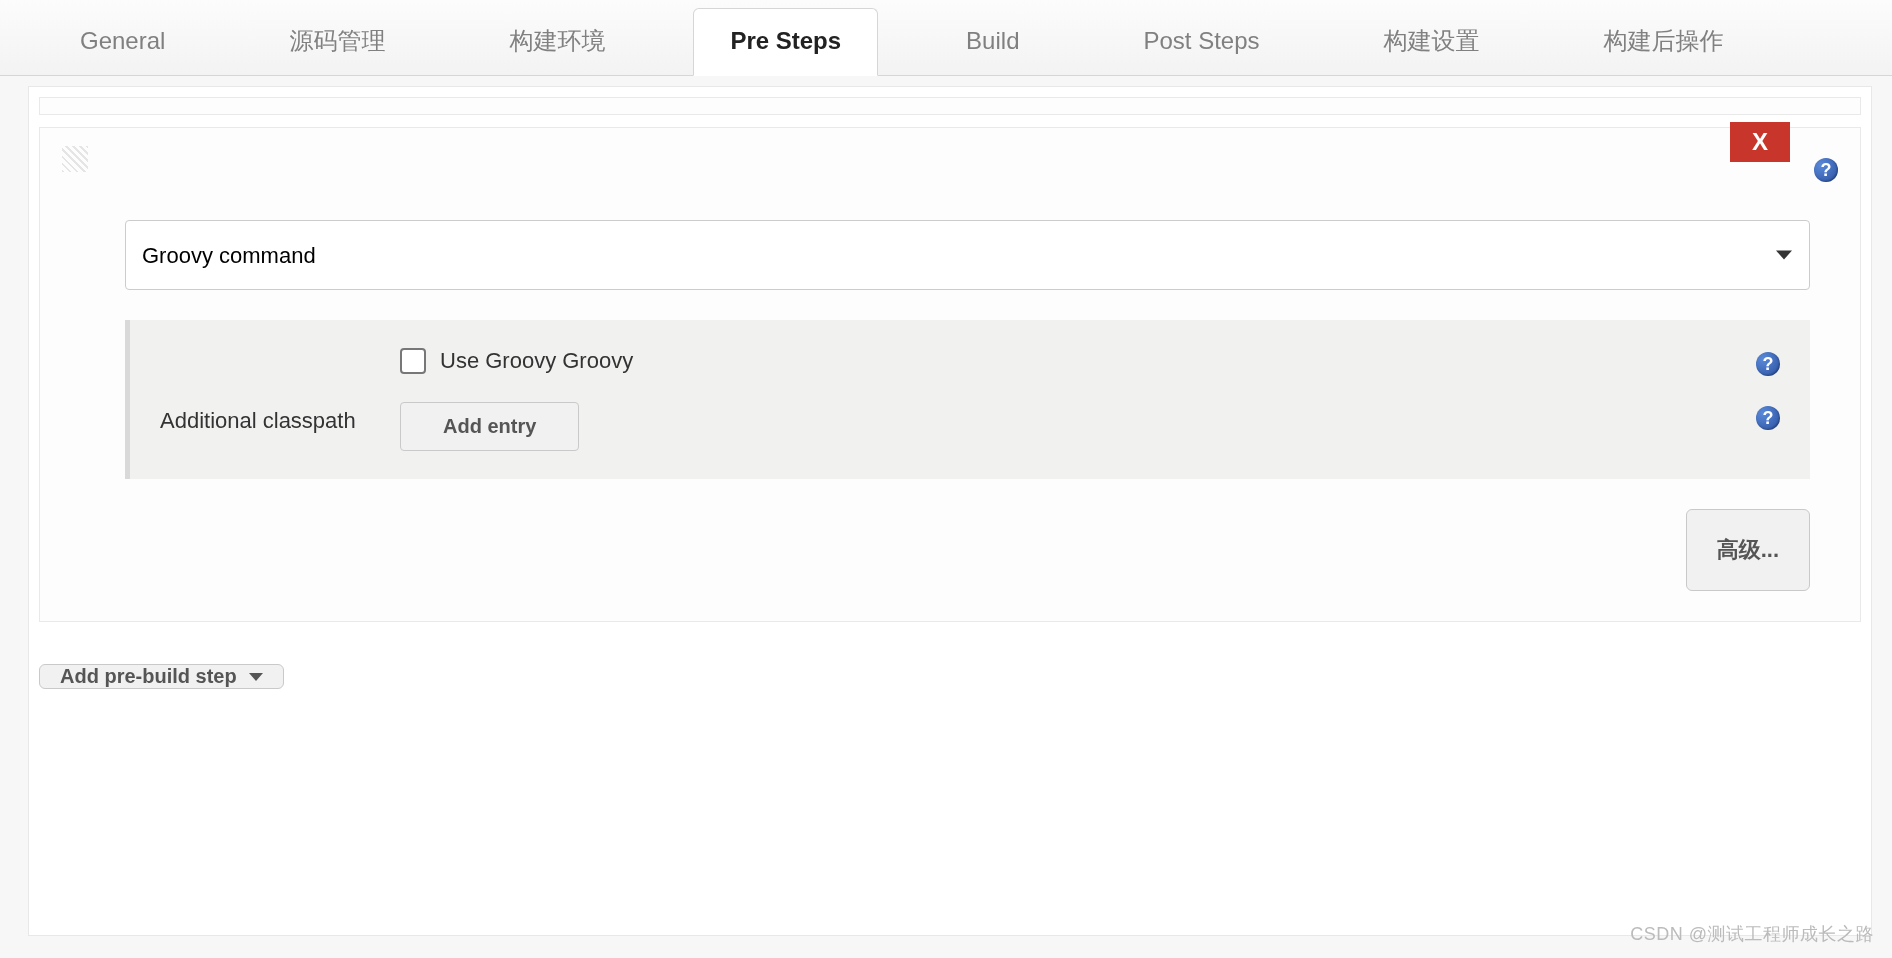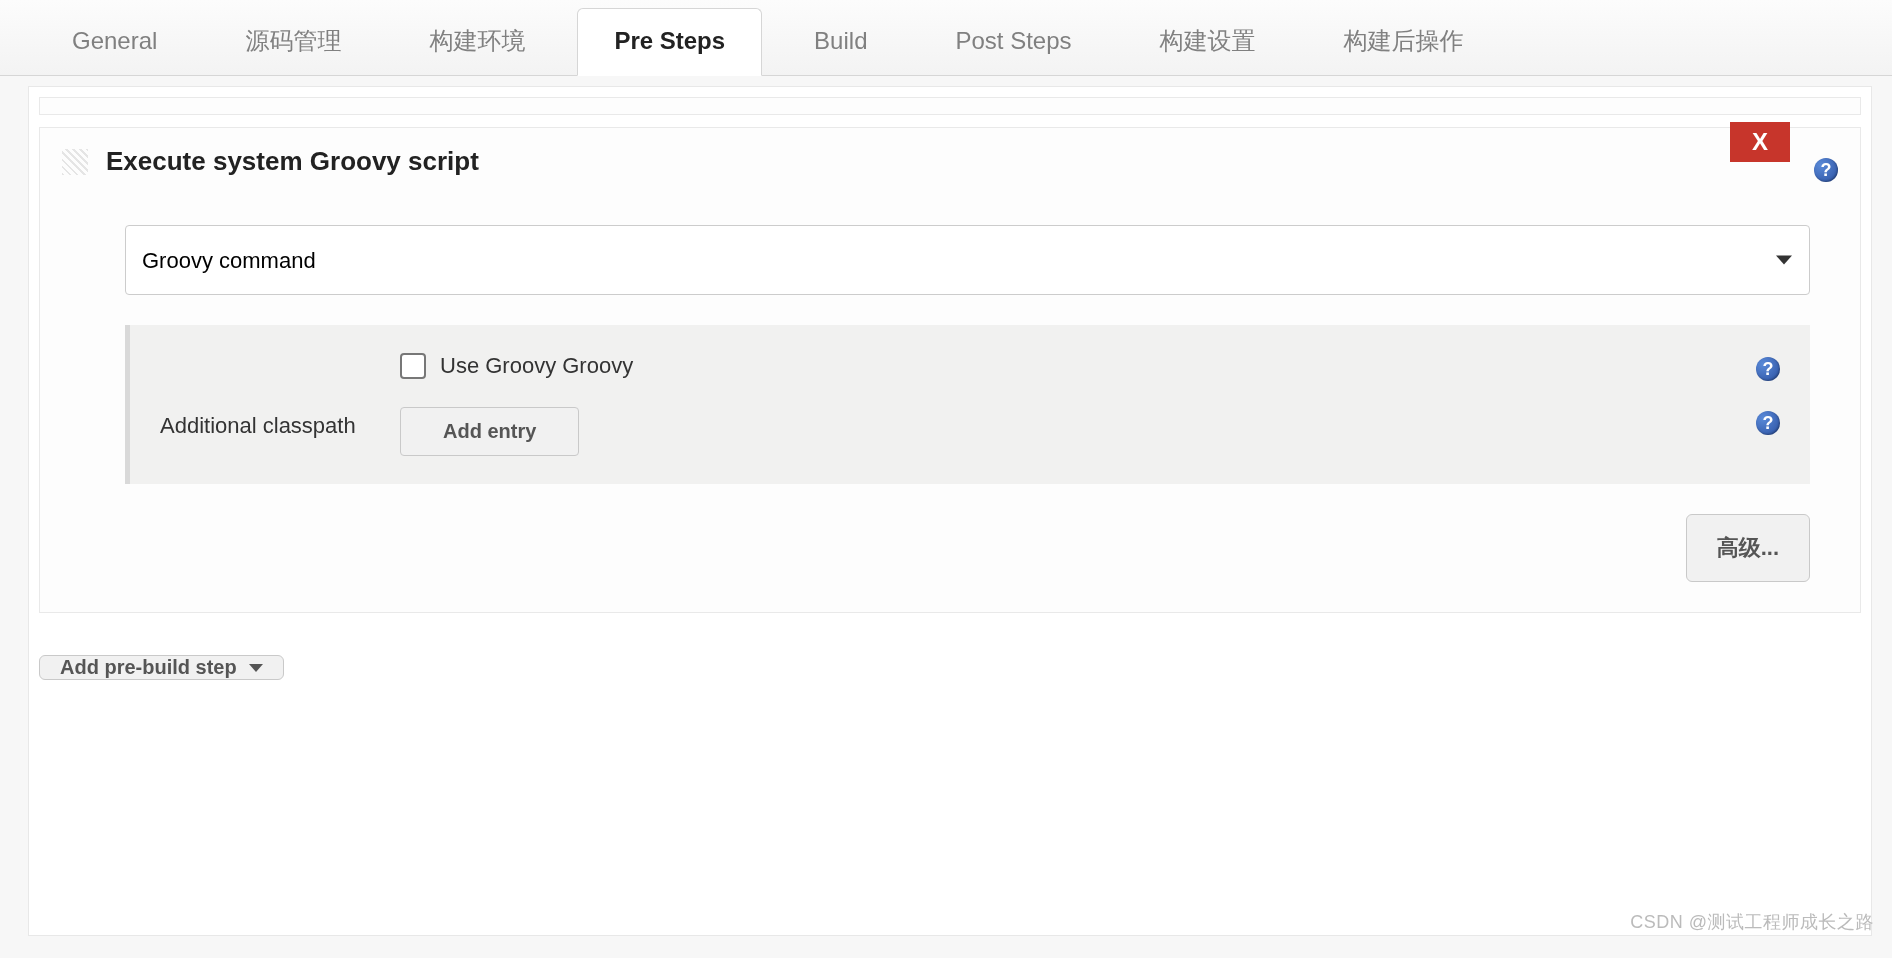--- a/index.html
+++ b/index.html
@@ -12,23 +12,24 @@
     color: #333;
     font-size: 18px;
     overflow: hidden;
   }
 
   .tab-bar {
     display: flex;
     align-items: flex-end;
     background: linear-gradient(to bottom, #fcfcfc, #f3f3f3);
     border-bottom: 1px solid #d6d6d6;
-    padding: 0 28px;
+    padding: 0 36px;
     height: 76px;
     box-sizing: border-box;
+    gap: 36px;
   }
 
   .tab {
     padding: 22px 36px 22px 36px;
     font-size: 24px;
     font-weight: 500;
     color: #808080;
     cursor: pointer;
     margin: 0 8px;
     line-height: 1;
@@ -259,21 +260,21 @@
   .advanced-button-row {
     margin: 30px 50px 0 85px;
     display:flex;
     justify-content:flex-end;
   }
 
   .adv-btn {
     background: #f1f1f1;
     border: 1px solid #c9c9c9;
     border-radius: 6px;
-    padding: 18px 30px;
+    padding: 25px 30px;
     font-size: 22px;
     font-weight: 700;
     color: #555;
     cursor: pointer;
   }
 
   .add-step-btn {
     margin-top: 42px;
     display: inline-flex;
     align-items: center;
@@ -290,21 +291,21 @@
   .caret-down {
     width: 0; height: 0;
     border-left: 7px solid transparent;
     border-right: 7px solid transparent;
     border-top: 8px solid #555;
   }
 
   .watermark {
     position: fixed;
     right: 18px;
-    bottom: 24px;
+    bottom: 12px;
     font-size: 18px;
     color: #bbb;
     letter-spacing: 0.5px;
   }
 </style>
 </head>
 <body>
 
 <div class="tab-bar">
   <div class="tab">General</div>
@@ -321,21 +322,20 @@
   <div class="main-panel">
 
     <div class="empty-block"></div>
 
     <div class="step-block">
       <div class="delete-btn">X</div>
       <div class="help-icon header-help">?</div>
 
       <div class="step-header">
         <div class="drag-handle"></div>
-        <div class="step-title">Execute system Groovy script</div>
       </div>
 
       <div class="select-row">
         <div class="select-wrap">
           <select class="type-select">
             <option>Groovy command</option>
           </select>
         </div>
       </div>
 

